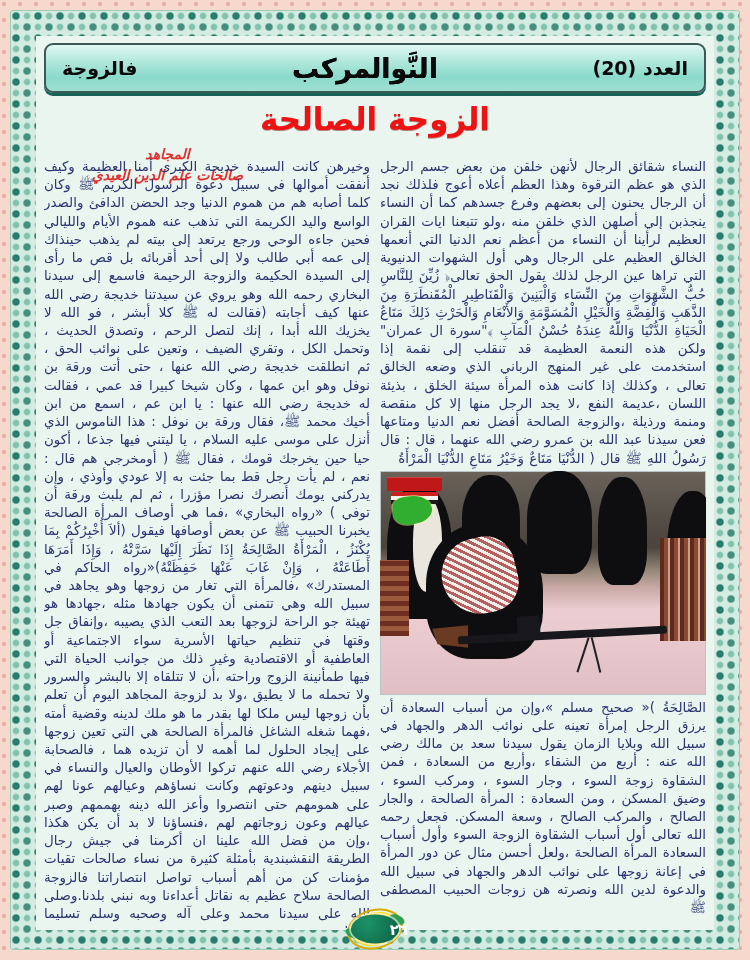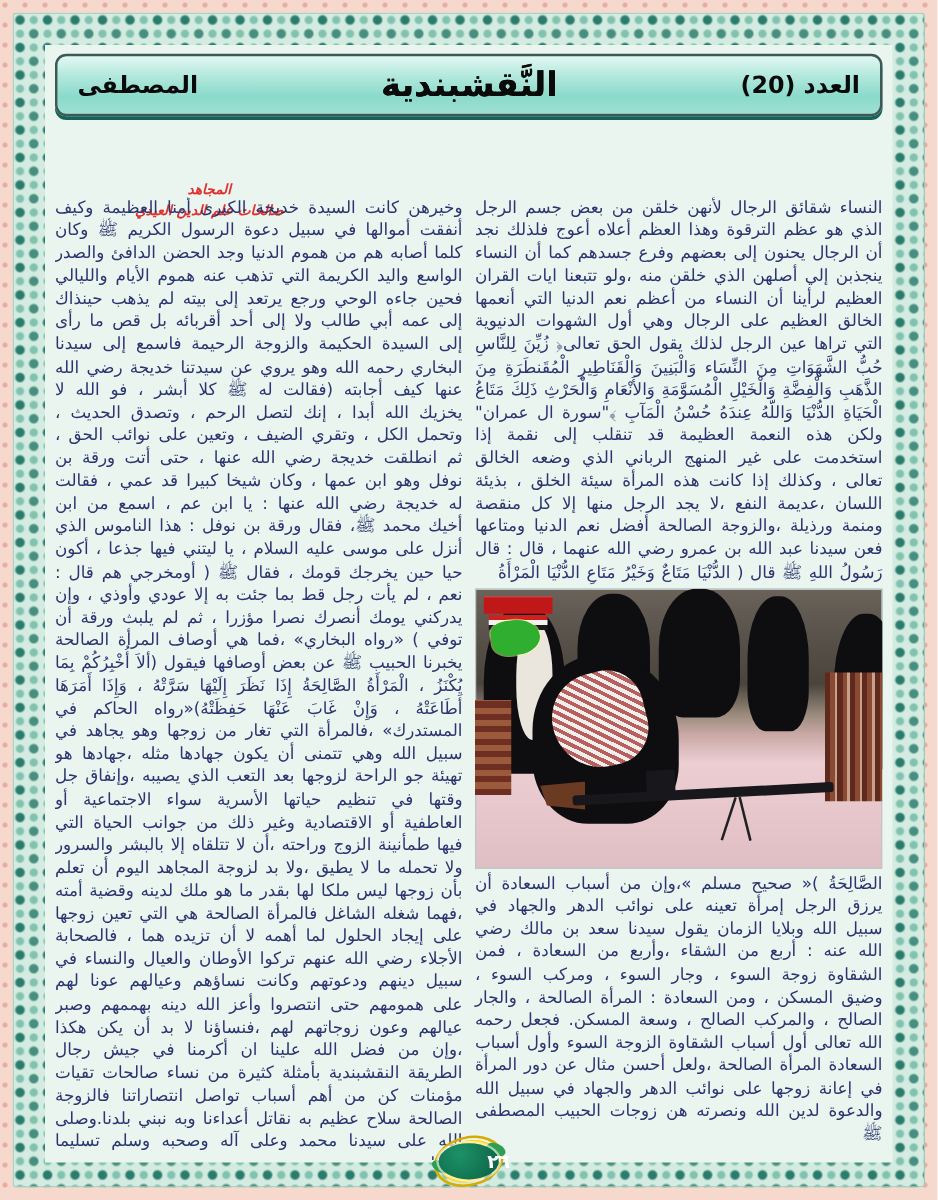--- a/index.html
+++ b/index.html
@@ -37,21 +37,21 @@
   }
   .hdr-side { font-size:19px; font-weight:bold; }
   .hdr-center { font-size:27px; font-weight:bold; letter-spacing:1px; text-shadow:0 0 .5px #000; }
   
   .article-title {
     margin-top:8px; text-align:center; color:#ee1212; font-size:31px; font-weight:800;
     text-shadow:0 1px 0 rgba(120,0,0,.45);
   }
   .author {
     position:absolute; right:455px; left:40px; top:108px; text-align:center;
-    color:#e03030; font-size:11px; font-style:italic; line-height:1.5; font-weight:bold;
+    color:#e03030; font-size:14px; font-style:italic; line-height:1.5; font-weight:bold;
   }
   
   .columns {
     position:absolute; left:8px; right:8px; top:122px; bottom:2px;
     display:flex; gap:10px; overflow:hidden;
   }
   .col { flex:1 1 50%; }
   .body-text {
     direction:rtl; text-align:justify; text-justify:inter-word;
     color:#2b3470; font-size:13.4px; line-height:1.36; word-spacing:1px;
@@ -102,24 +102,25 @@
 </head>
 <body>
 
 <div class="page">
   <div class="frame"></div>
 
   <div class="content">
 
     <div class="header-bar">
       <span class="hdr-side">العدد (20)</span>
-      <span class="hdr-center">النَّقشبندية</span>
-      <span class="hdr-side">المصطفى</span>
+      <span class="hdr-center">النَّوالمركب</span>
+      <span class="hdr-side">فالزوجة</span>
     </div>
 
+    <div class="article-title">الزوجة الصالحة</div>
 
     <div class="author">
       <div>المجاهد</div>
       <div>صالحات علم الدين العيدي</div>
     </div>
 
     <div class="columns">
 
       <div class="col">
         <div class="body-text">النساء شقائق الرجال لأنهن خلقن من بعض جسم الرجل الذي هو عظم الترقوة وهذا العظم أعلاه أعوج فلذلك نجد أن الرجال يحنون إلى بعضهم وفرع جسدهم كما أن النساء ينجذبن إلي أصلهن الذي خلقن منه ،ولو تتبعنا ايات القران العظيم لرأينا أن النساء من أعظم نعم الدنيا التي أنعمها الخالق العظيم على الرجال وهي أول الشهوات الدنيوية التي تراها عين الرجل لذلك يقول الحق تعالى﴿ زُيِّنَ لِلنَّاسِ حُبُّ الشَّهَوَاتِ مِنَ النِّسَاء وَالْبَنِينَ وَالْقَنَاطِيرِ الْمُقَنطَرَةِ مِنَ الذَّهَبِ وَالْفِضَّةِ وَالْخَيْلِ الْمُسَوَّمَةِ وَالأَنْعَامِ وَالْحَرْثِ ذَلِكَ مَتَاعُ الْحَيَاةِ الدُّنْيَا وَاللّهُ عِندَهُ حُسْنُ الْمَآبِ ﴾"سورة ال عمران" ولكن هذه النعمة العظيمة قد تنقلب إلى نقمة إذا استخدمت على غير المنهج الرباني الذي وضعه الخالق تعالى ، وكذلك إذا كانت هذه المرأة سيئة الخلق ، بذيئة اللسان ،عديمة النفع ،لا يجد الرجل منها إلا كل منقصة ومنمة ورذيلة ،والزوجة الصالحة أفضل نعم الدنيا ومتاعها فعن سيدنا عبد الله بن عمرو رضي الله عنهما ، قال : قال رَسُولُ اللهِ ﷺ قال ( الدُّنْيَا مَتَاعٌ وَخَيْرُ مَتَاعِ الدُّنْيَا الْمَرْأَةُ</div>

